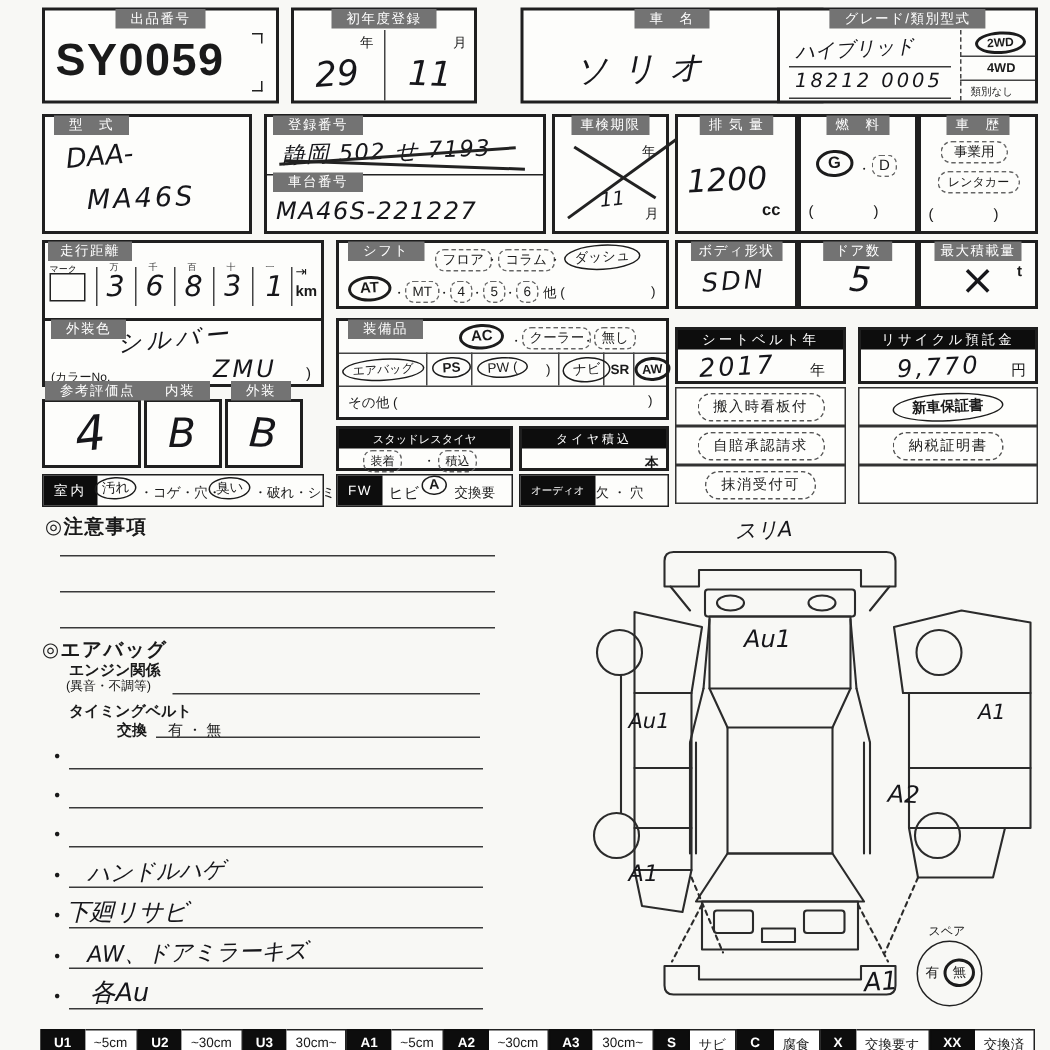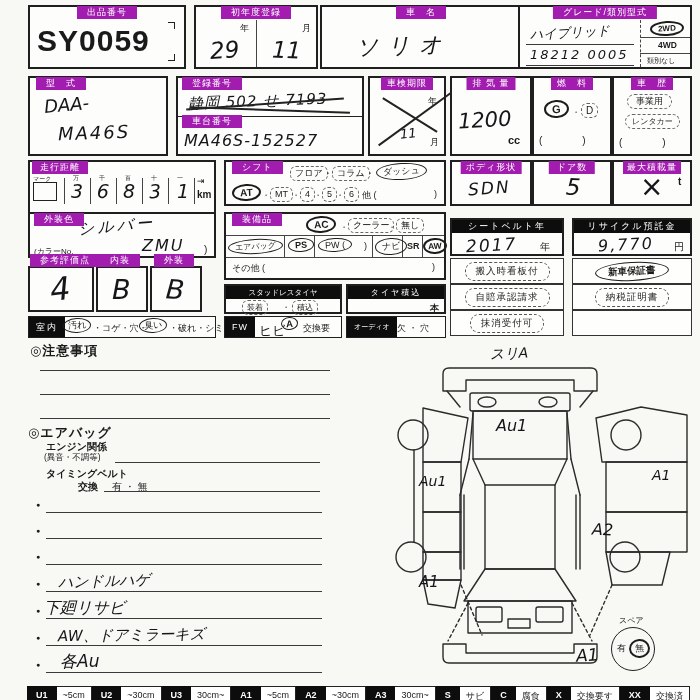--- a/index.html
+++ b/index.html
@@ -1,19 +1,19 @@
 <!DOCTYPE html>
 <html><head>
 <meta charset="utf-8">
 <style>
 *{margin:0;padding:0;box-sizing:border-box}
 body{background:#e6e6e3;font-family:"Liberation Sans","DejaVu Sans",sans-serif}
 .sheet{position:relative;width:700px;height:700px;background:#f8f8f5;color:#1a1a1a;overflow:hidden}
 .box{position:absolute;border:2px solid #1f1f1f;background:#fdfdfb}
-.chip{position:absolute;top:-1px;background:#a21caf;color:#fff;font-size:9px;line-height:13px;height:13px;padding:0 10px;letter-spacing:1px;white-space:nowrap;z-index:3}
+.chip{position:absolute;top:-1px;background:#737373;color:#fff;font-size:9px;line-height:13px;height:13px;padding:0 10px;letter-spacing:1px;white-space:nowrap;z-index:3}
 .chip.center{left:50%;transform:translateX(-50%)}
 .chipfull{position:absolute;top:0;left:0;right:0;height:13px;background:#0d0d0d;color:#fff;font-size:9px;line-height:13px;text-align:center;letter-spacing:2px;z-index:3}
 .chipL{position:absolute;left:0;top:0;bottom:0;background:#0d0d0d;color:#fff;font-size:9px;display:flex;align-items:center;padding:0 7px;letter-spacing:2px}
 .pr{position:absolute;white-space:nowrap}
 .hw{position:absolute;font-family:"DejaVu Sans",sans-serif;font-style:italic;font-weight:500;white-space:nowrap;z-index:2;color:#16161a}
 .dopt{display:inline-block;border:1px dashed #666;border-radius:6px;padding:1px 4px;font-size:9px;line-height:11px;white-space:nowrap}
 .oval{display:inline-block;border:1.6px solid #1c1c1c;border-radius:50%;padding:1px 6px;transform:rotate(-3deg);white-space:nowrap}
 .oval.heavy{border-width:2.6px}
 .vline{position:absolute;border-left:1px solid #444}
 .hline{position:absolute;border-top:1px solid #444}
@@ -46,21 +46,21 @@
 
   <div class="box" style="left:194px;top:5px;width:124px;height:64px">
     <span class="chip center">初年度登録</span>
     <div class="vline" style="left:60px;top:13px;height:47px"></div>
     <span class="pr" style="left:44px;top:15px;font-size:9px">年</span>
     <span class="pr" style="left:106px;top:15px;font-size:9px">月</span>
     <span class="hw" style="left:14px;top:30px;font-size:23px;transform:rotate(-4deg)">29</span>
     <span class="hw" style="left:76px;top:30px;font-size:23px;transform:rotate(2deg)">11</span>
   </div>
 
-  <div class="box" style="left:320px;top:5px;width:202px;height:64px">
+  <div class="box" style="left:347px;top:5px;width:202px;height:64px">
     <span class="chip center">車　名</span>
     <span class="hw" style="left:34px;top:24px;font-size:22px;letter-spacing:9px;transform:rotate(-2deg)">ソリオ</span>
   </div>
 
   <div class="box" style="left:518px;top:5px;width:174px;height:64px">
     <span class="chip center">グレード/類別型式</span>
     <span class="hw" style="left:10px;top:17px;font-size:13px;transform:rotate(-3deg)">ハイブリッド</span>
     <div class="uline" style="left:6px;top:37px;width:108px"></div>
     <span class="hw" style="left:10px;top:40px;font-size:13px;letter-spacing:2px">18212 0005</span>
     <div class="uline" style="left:6px;top:58px;width:108px"></div>
@@ -78,21 +78,21 @@
     <span class="hw" style="left:28px;top:44px;font-size:18px;transform:rotate(-2deg);letter-spacing:2px">MA46S</span>
   </div>
 
   <div class="box" style="left:176px;top:76px;width:188px;height:80px">
     <span class="chip" style="left:4px">登録番号</span>
     <span class="hw" style="left:10px;top:14px;font-size:15px;transform:rotate(-2deg);letter-spacing:1px">静岡 502 せ 7193</span>
     <div class="strike" style="left:8px;top:25px;width:158px;transform:rotate(-4deg)"></div>
     <div class="strike" style="left:12px;top:31px;width:160px;transform:rotate(2deg)"></div>
     <div class="hline" style="left:0;top:38px;width:184px;border-top:1.5px solid #222"></div>
     <span class="chip" style="left:4px;top:37px">車台番号</span>
-    <span class="hw" style="left:6px;top:53px;font-size:16px;letter-spacing:1px">MA46S-152527</span>
+    <span class="hw" style="left:6px;top:53px;font-size:16px;letter-spacing:1px">MA46S-221227</span>
   </div>
 
   <div class="box" style="left:368px;top:76px;width:78px;height:80px">
     <span class="chip center" style="padding:0 6px">車検期限</span>
     <span class="pr" style="left:58px;top:17px;font-size:9px">年</span>
     <span class="pr" style="left:60px;top:58px;font-size:9px">月</span>
     <span class="hw" style="left:30px;top:48px;font-size:13px;transform:rotate(-6deg)">11</span>
     <div class="xl" style="left:0px;top:40px;width:90px;transform:rotate(-36deg)"></div>
     <div class="xl" style="left:8px;top:36px;width:64px;transform:rotate(32deg)"></div>
   </div>
@@ -266,21 +266,21 @@
 
   <div class="box" style="left:28px;top:316px;width:188px;height:22px;border-width:1.6px">
     <span class="chipL">室内</span>
     <span class="oval" style="position:absolute;left:34px;top:1px;font-size:9px;padding:0 4px">汚れ</span>
     <span class="pr" style="left:64px;top:5px;font-size:9px">・コゲ・穴・</span>
     <span class="oval" style="position:absolute;left:110px;top:1px;font-size:9px;padding:0 4px">臭い</span>
     <span class="pr" style="left:140px;top:5px;font-size:9px">・破れ・シミ</span>
   </div>
   <div class="box" style="left:224px;top:316px;width:118px;height:22px;border-width:1.6px">
     <span class="chipL" style="letter-spacing:1px">FW</span>
-    <span class="pr" style="left:34px;top:5px;font-size:13px">ヒビ</span>
+    <span class="pr" style="left:34px;top:5px;font-size:10px">ヒビ</span>
     <span class="oval" style="position:absolute;left:56px;top:0px;font-size:9.5px;font-weight:bold;padding:0 4px">A</span>
     <span class="pr" style="left:78px;top:5px;font-size:9px">交換要</span>
   </div>
   <div class="box" style="left:346px;top:316px;width:100px;height:22px;border-width:1.6px">
     <span class="chipL" style="font-size:7px;letter-spacing:0">オーディオ</span>
     <span class="pr" style="left:50px;top:5px;font-size:9px">欠 ・ 穴</span>
   </div>
 
   <span class="title" style="left:30px;top:342px">◎注意事項</span>
   <div class="uline" style="left:40px;top:370px;width:290px"></div>

